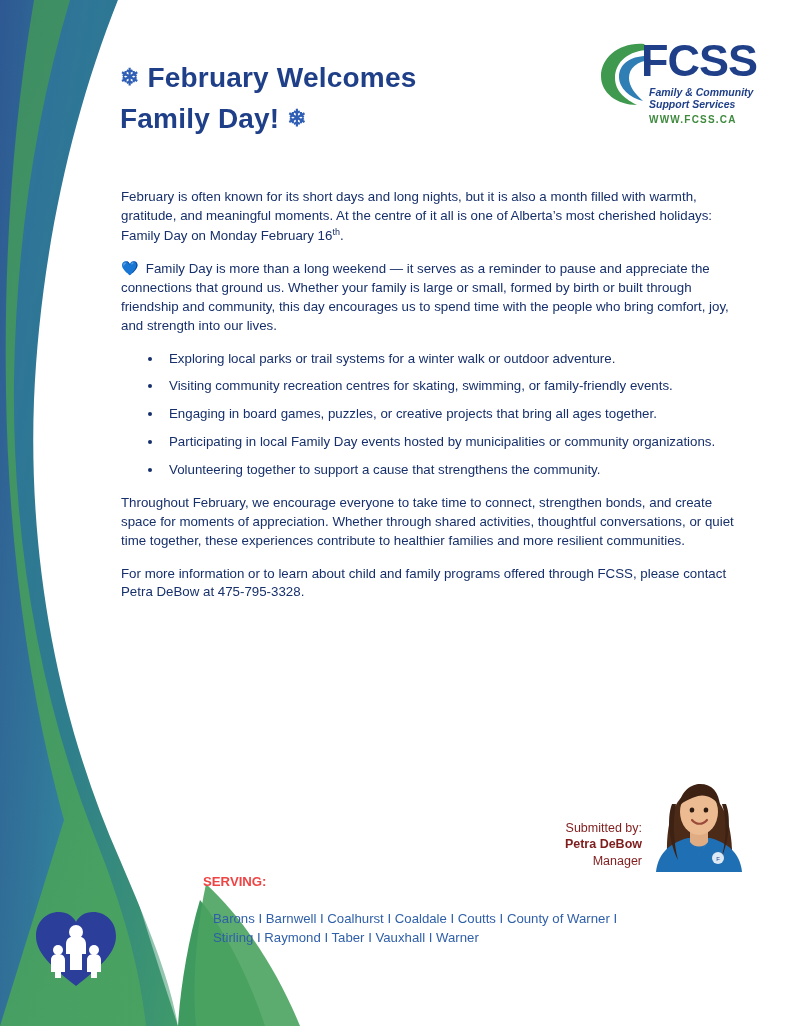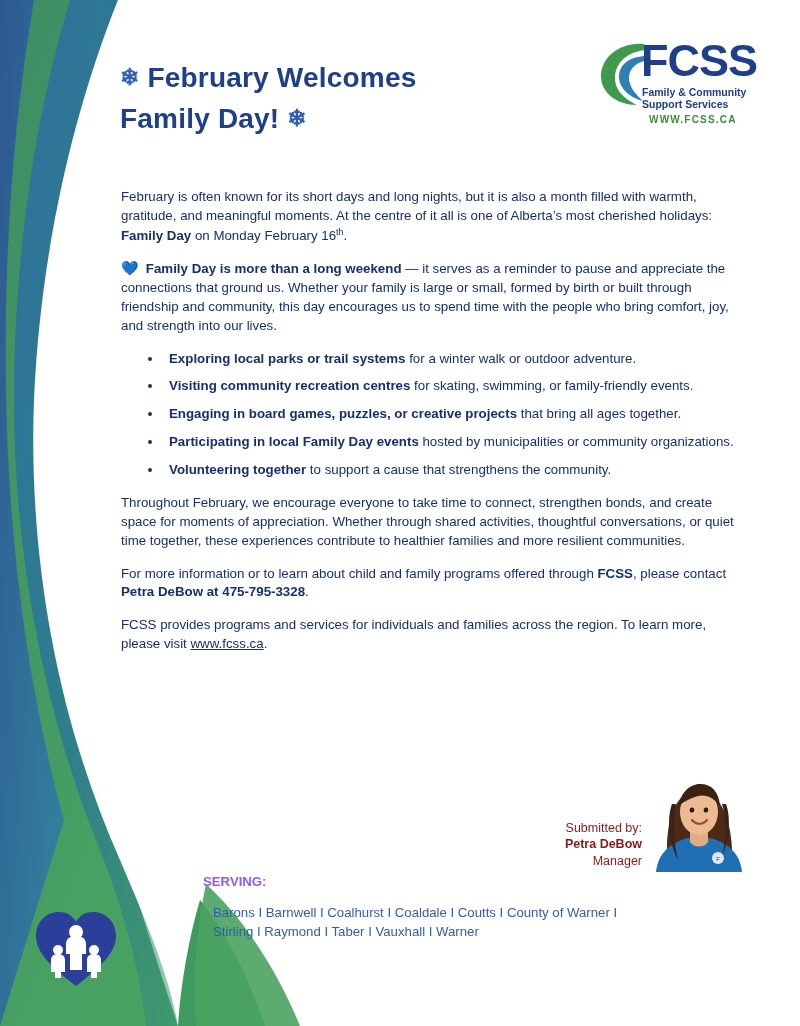--- a/index.html
+++ b/index.html
@@ -81,25 +81,26 @@
     top: 4px;
     left: 44px;
     font-size: 45px;
     font-weight: bold;
     color: #1f3f88;
     letter-spacing: -1px;
     line-height: 1;
   }
   .logo-sub1, .logo-sub2 {
     position: absolute;
-    left: 45px;
+    left: 52px;
     font-size: 10.5px;
     font-weight: bold;
     color: #1f3f88;
     line-height: 1.15;
+    font-style: italic;
   }
   .logo-sub1 { top: 52px; }
   .logo-sub2 { top: 64px; }
   .logo-url {
     position: absolute;
     top: 80px;
     left: 52px;
     font-size: 10px;
     font-weight: bold;
     color: #3f8a3f;
@@ -114,21 +115,21 @@
     width: 614px;
     z-index: 3;
     font-size: 13.3px;
     line-height: 1.42;
     color: #17306b;
   }
   .content p {
     margin: 0 0 14px 0;
   }
   .content p.tight { margin-bottom: 13px; }
-  b, strong { font-weight: bold; }
+  b, strong { font-weight: normal; }
   sup { font-size: 9px; vertical-align: super; }
 
   .heart {
     color: #2f5fd0;
     font-size: 14px;
   }
 
   ul.activities {
     margin: 0 0 14px 0;
     padding-left: 42px;
@@ -175,22 +176,22 @@
     top: 872px;
     left: 203px;
     width: 520px;
     z-index: 4;
     color: #2f5fa8;
     font-size: 13.2px;
     line-height: 1.45;
   }
   .serving-title {
     font-weight: bold;
-    color: #8b5cf6;
-    margin-bottom: 12px;
+    color: #ef4444;
+    margin-bottom: 18px;
   }
   .serving-line { padding-left: 10px; }
 
   
   .family-logo {
     position: absolute;
     left: 30px;
     top: 900px;
     width: 92px;
     height: 92px;
@@ -267,21 +268,20 @@
       <li><b>Visiting community recreation centres</b><span> for skating, swimming, or family-friendly events.</span></li>
       <li><b>Engaging in board games, puzzles, or creative projects</b><span> that bring all ages together.</span></li>
       <li><b>Participating in local Family Day events</b><span> hosted by municipalities or community organizations.</span></li>
       <li><b>Volunteering together</b><span> to support a cause that strengthens the community.</span></li>
     </ul>
 
     <p>Throughout February, we encourage everyone to take time to connect, strengthen bonds, and create space for moments of appreciation. Whether through shared activities, thoughtful conversations, or quiet time together, these experiences contribute to healthier families and more resilient communities.</p>
 
     <p><span>For more information or to learn about child and family programs offered through </span><b>FCSS</b><span>, please contact </span><b>Petra DeBow at 475-795-3328</b><span>.</span></p>
 
-    <p><span>FCSS provides programs and services for individuals and families across the region. To learn more, please visit </span><a class="link" href="#">www.fcss.ca</a><span>.</span></p>
   </div>
 
   <div class="submitted">
     <div>Submitted by:</div>
     <div class="name">Petra DeBow</div>
     <div>Manager</div>
   </div>
 
   <div class="photo">
     <svg viewBox="0 0 100 112" width="100" height="112">

